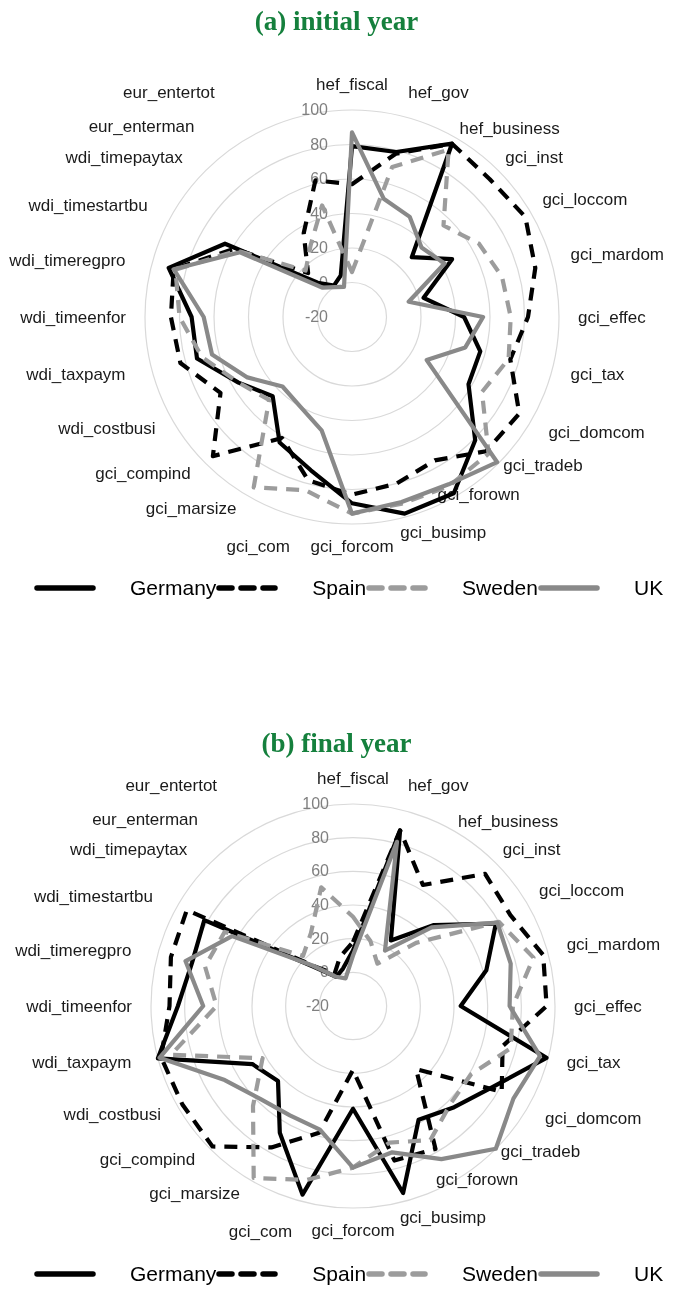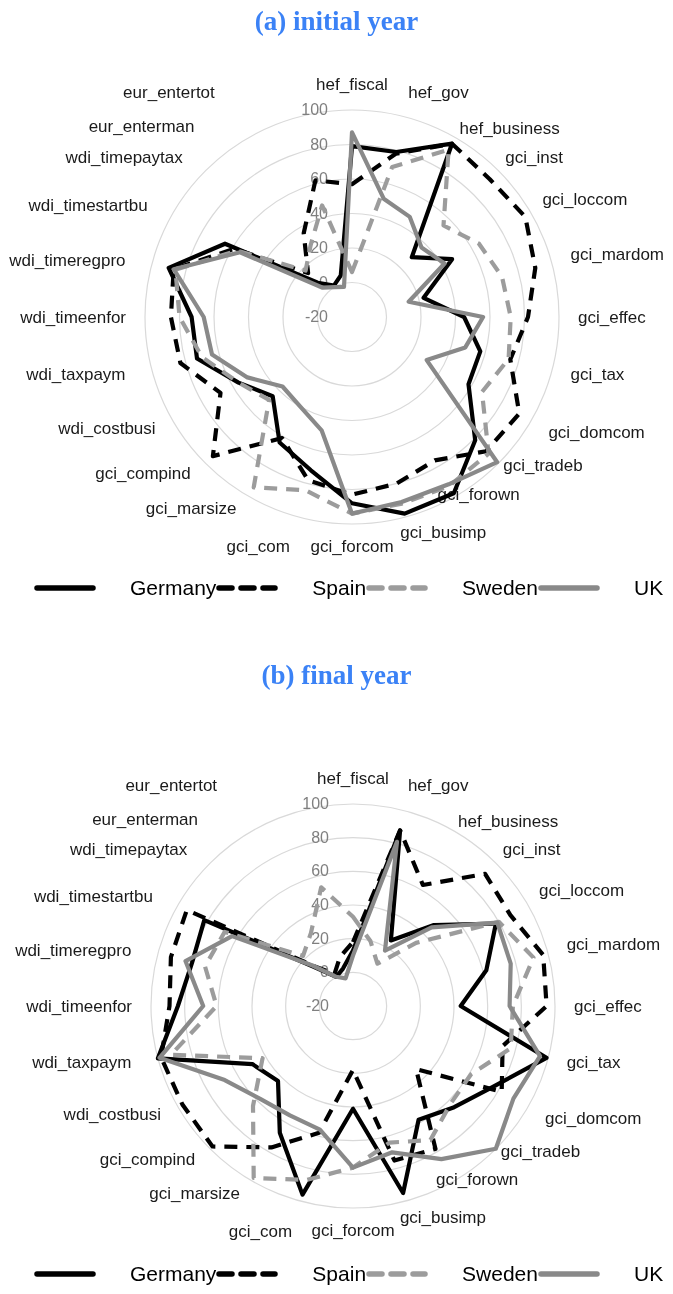--- a/index.html
+++ b/index.html
@@ -1,21 +1,21 @@
 <!DOCTYPE html>
 <html><head>
 <meta charset="utf-8">
 <style>
   html,body{margin:0;padding:0;background:#ffffff;}
   .page{position:relative;width:673px;height:1294px;background:#ffffff;overflow:hidden;
         font-family:"Liberation Sans",sans-serif;}
   .chart-title{position:absolute;left:0;width:673px;text-align:center;
-        font-family:"Liberation Serif",serif;font-weight:bold;font-size:27px;color:#3b82f6;}
+        font-family:"Liberation Serif",serif;font-weight:bold;font-size:27px;color:#15803d;}
   #title-a{top:6px;}
-  #title-b{top:660px;}
+  #title-b{top:728px;}
   #radar-svg{position:absolute;left:0;top:0;}
   .legend{position:absolute;left:0;width:673px;display:flex;justify-content:space-between;
         align-items:center;box-sizing:border-box;padding:0 10px 0 34px;
         font-size:21px;color:#000;}
   #legend-a{top:570px;height:36px;}
   #legend-b{top:1256px;height:36px;}
   .legend-item{display:flex;align-items:center;gap:7px;}
   .legend-item svg{display:block;}
   .legend-item span{white-space:nowrap;margin-left:27px;}
 </style>

